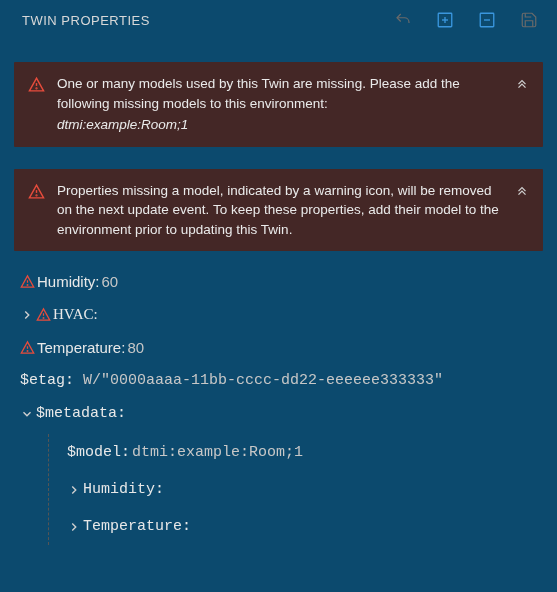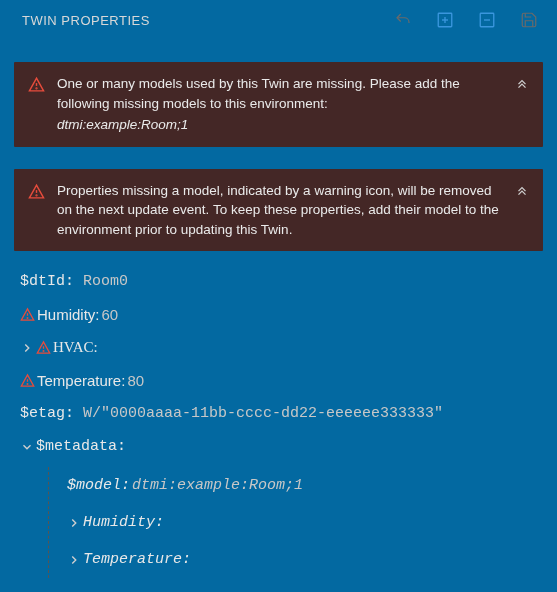--- a/index.html
+++ b/index.html
@@ -7,21 +7,21 @@
     margin: 0;
     padding: 0;
     background: #1a1a1a;
     font-family: "Segoe UI", Arial, sans-serif;
     color: #e0e0e0;
     width: 557px;
     height: 592px;
     overflow: hidden;
   }
   .panel {
-    background: #0369a1;
+    background: #0c4a6e;
     width: 557px;
     height: 592px;
     padding: 0;
   }
   .header {
     display: flex;
     align-items: center;
     justify-content: space-between;
     padding: 10px 18px 10px 22px;
   }
@@ -103,21 +103,21 @@
     color: #eaeaea;
     padding: 8px 0;
     white-space: nowrap;
   }
   .metadata-children {
     margin-left: 28px;
     border-left: 1px dashed #555;
     padding-left: 18px;
     margin-top: 4px;
   }
-  .metadata-children .prop-row { padding: 10px 0; font-style: italic; }
+  .metadata-children .prop-row { padding: 10px 0; }
   svg { display:block; }
 </style>
 </head>
 <body>
 
 <div class="panel">
 
   <div class="header">
     <div class="header-title">TWIN PROPERTIES</div>
     <div class="header-actions">
@@ -184,24 +184,20 @@
     <span class="alert-collapse">
       <svg width="14" height="14" viewBox="0 0 24 24" fill="none" stroke="currentColor" stroke-width="2.2">
           <polyline points="6 14 12 8 18 14"></polyline>
           <polyline points="6 20 12 14 18 20"></polyline>
         </svg>
     </span>
   </div>
 
   <div class="props">
 
-    <div class="mono-line">
-      <span class="prop-key">$dtId:</span>
-      <span class="prop-val">Room0</span>
-    </div>
 
     <div class="prop-row">
       <span class="warn-mini">
         <svg width="15" height="15" viewBox="0 0 24 24" fill="none" stroke="currentColor" stroke-width="2">
             <path d="M12 3l10 18H2L12 3z"></path>
             <line x1="12" y1="10" x2="12" y2="14"></line>
             <circle cx="12" cy="17.5" r="0.6" fill="currentColor"></circle>
           </svg>
       </span>
       <span class="prop-key" style="font-family:'Segoe UI',Arial,sans-serif;">Humidity:</span>

